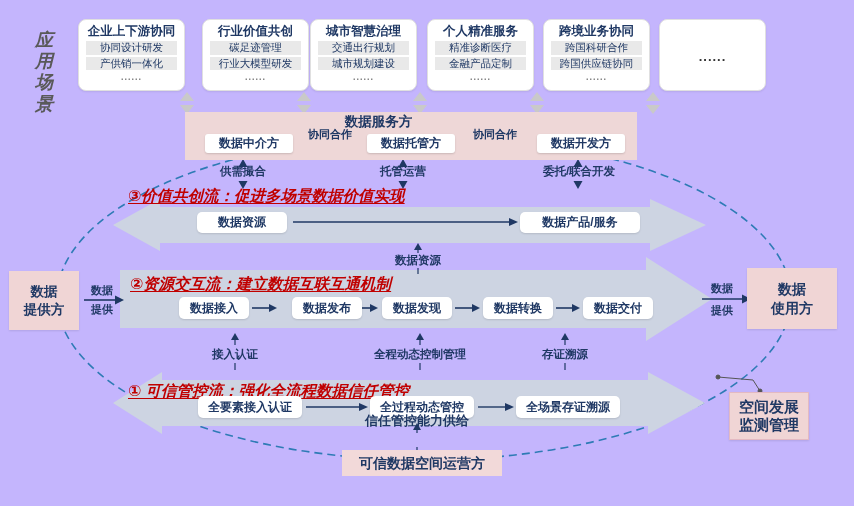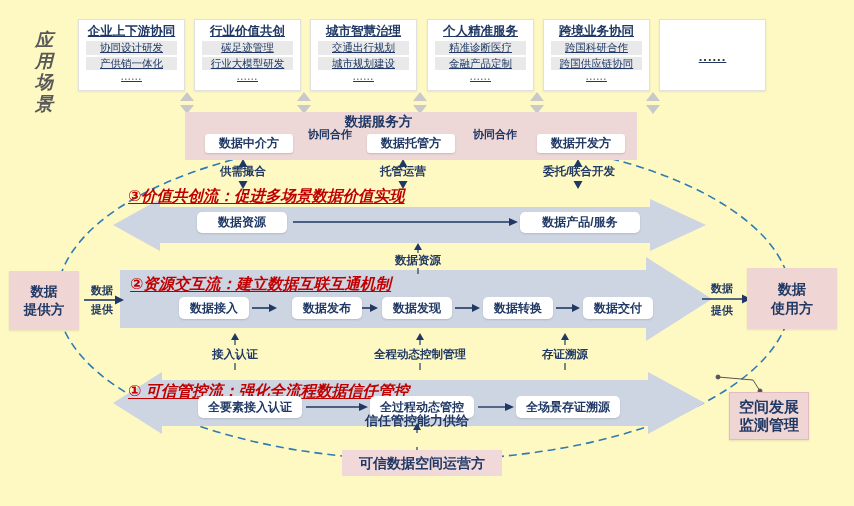--- a/index.html
+++ b/index.html
@@ -1,24 +1,24 @@
 <!DOCTYPE html>
 <html><head>
 <meta charset="utf-8">
 <style>
   html,body{margin:0;padding:0;background:#fff;}
-  .stage{position:relative;width:854px;height:506px;background:#fef9c3;overflow:hidden;
+  .stage{position:relative;width:854px;height:506px;background:#c4b5fd;overflow:hidden;
          font-family:"Liberation Sans","DejaVu Sans",sans-serif;color:#1f3864;}
   .layer{position:absolute;left:0;top:0;}
   .abs{position:absolute;}
   
   .vlabel{left:32px;top:30px;width:24px;font-size:18px;font-weight:bold;font-style:italic;
           color:#595959;line-height:1.18;word-break:break-all;text-align:center;}
   .card{top:19px;width:107px;height:72px;background:#fff;border:1px solid #e0e0e0;
-        border-radius:0;box-shadow:0 1px 2px rgba(0,0,0,.08);padding:3px 4px;box-sizing:border-box;text-align:center;text-decoration:underline;}
+        border-radius:8px;box-shadow:0 1px 2px rgba(0,0,0,.08);padding:3px 4px;box-sizing:border-box;text-align:center;}
   .card-title{font-size:12.5px;font-weight:bold;line-height:16px;white-space:nowrap;}
   .card-item{font-size:10.5px;background:#e9e9e9;margin:2px 3px 0 3px;line-height:13.5px;white-space:nowrap;}
   .card-dots{font-size:9px;color:#7a7a7a;font-weight:bold;letter-spacing:1px;line-height:11px;margin-top:2px;}
   .card-more{display:flex;align-items:center;justify-content:center;}
   .card-more .card-dots{font-size:13px;color:#333;}
   
   .pinkband{left:185px;top:112px;width:452px;height:48px;background:#eed7d7;}
   .band-title{left:185px;top:113px;width:387px;text-align:center;font-size:13.5px;font-weight:bold;}
   .role-box{top:134px;height:19px;background:#fff;border-radius:3px;font-size:12px;font-weight:bold;
             text-align:center;line-height:19px;box-shadow:0 1px 2px rgba(0,0,0,.15);}
@@ -143,21 +143,21 @@
   </svg>
 
   <div class="abs vlabel">应用场景</div>
 
   <div class="abs card" style="left:78px">
     <div class="card-title">企业上下游协同</div>
     <div class="card-item">协同设计研发</div>
     <div class="card-item">产供销一体化</div>
     <div class="card-dots">......</div>
   </div>
-  <div class="abs card" style="left:194px">
+  <div class="abs card" style="left:202px">
     <div class="card-title">行业价值共创</div>
     <div class="card-item">碳足迹管理</div>
     <div class="card-item">行业大模型研发</div>
     <div class="card-dots">......</div>
   </div>
   <div class="abs card" style="left:310px">
     <div class="card-title">城市智慧治理</div>
     <div class="card-item">交通出行规划</div>
     <div class="card-item">城市规划建设</div>
     <div class="card-dots">......</div>

